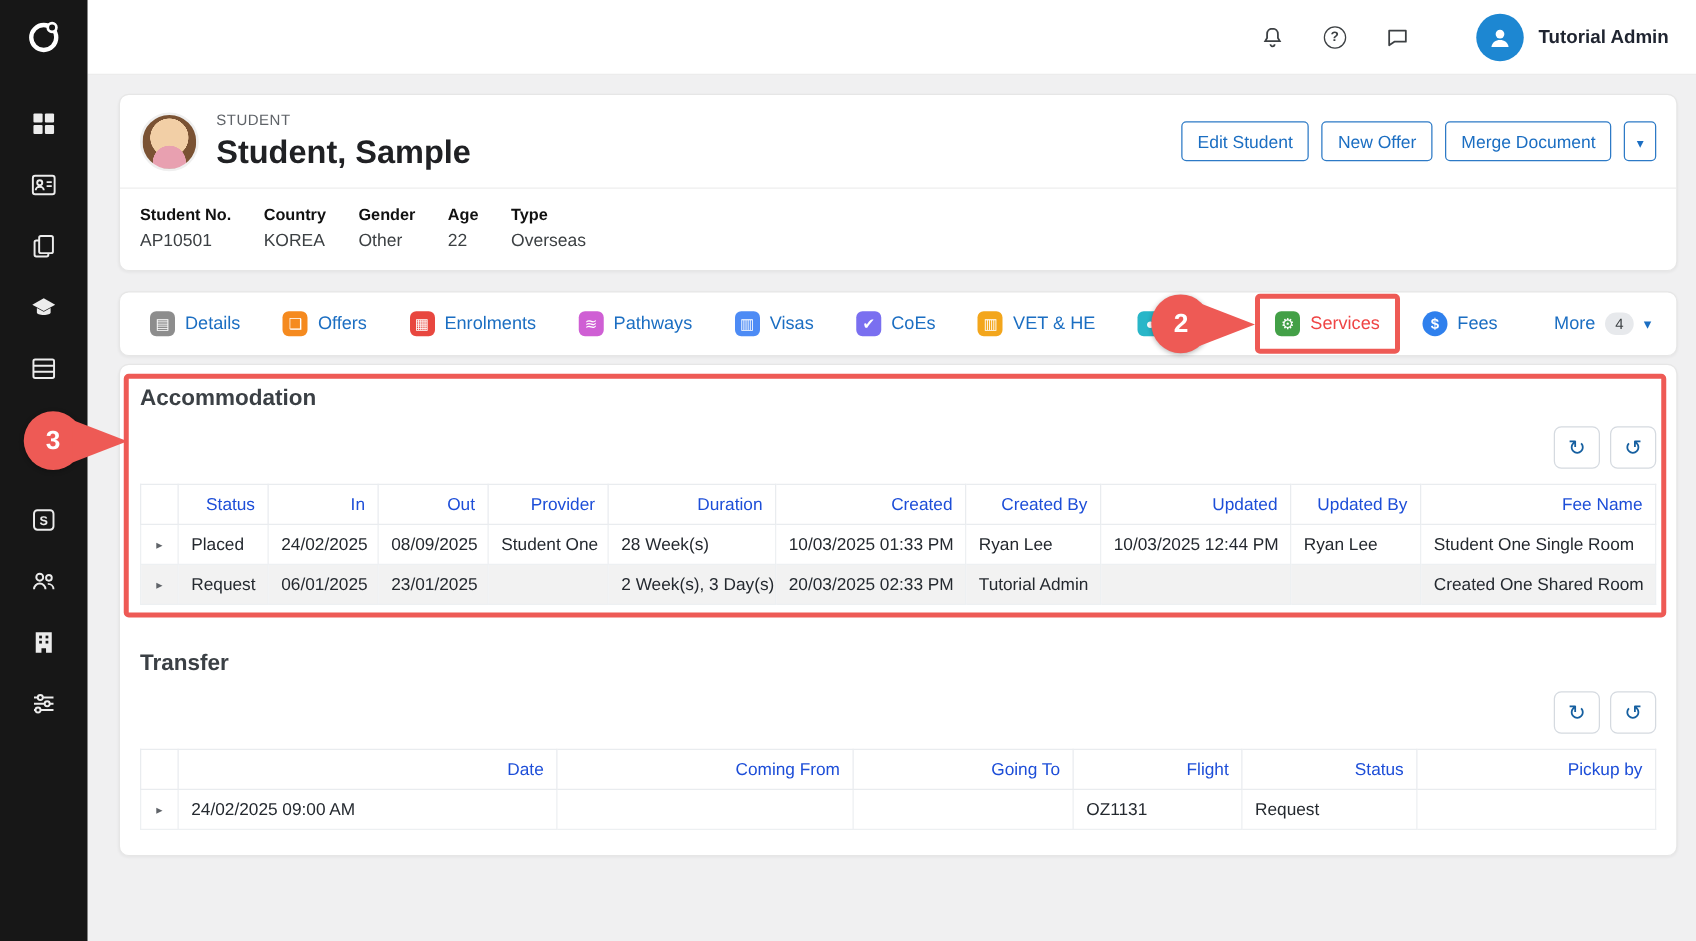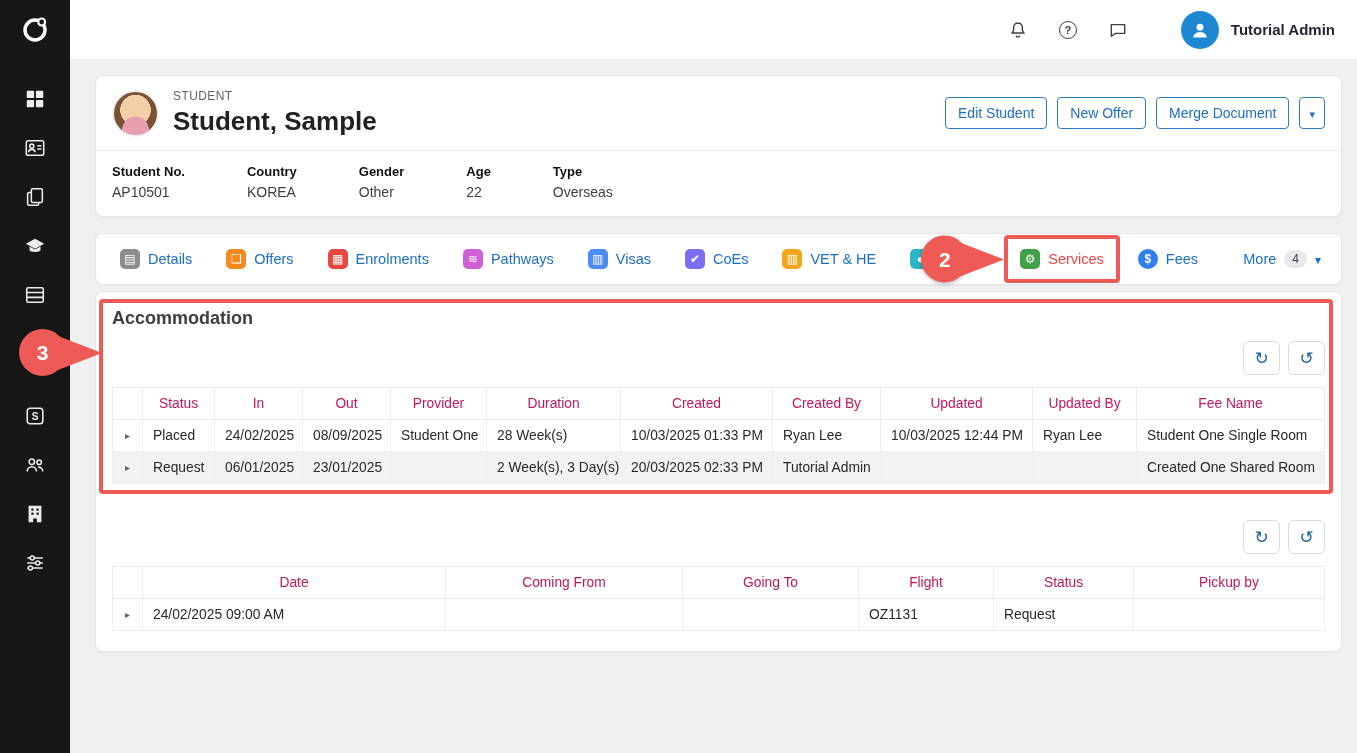--- a/index.html
+++ b/index.html
@@ -40,21 +40,21 @@
       radial-gradient(circle at 50% 88%, #e8a0b0 0 30%, transparent 31%),
       radial-gradient(circle at 50% 42%, #f2cfa6 0 46%, #7a5233 47% 100%); }
   .ent-label { font-size:12px; color:#5f6368; letter-spacing:.4px; margin-bottom:3px; }
   .student-name { font-size:26px; font-weight:700; color:#202124; }
   .student-actions { margin-left:auto; display:flex; gap:10px; align-items:center; }
   .btn-outline { border:1px solid #2d7ac6; color:#1b6ec2; background:#fff; border-radius:4px;
     padding:7px 12px; font-size:14px; font-family:inherit; cursor:pointer; display:flex; align-items:center; gap:6px; }
   .caret::after { content:"▾"; font-size:11px; line-height:1; }
   .btn-square { padding:7px 9px; }
   .student-divider { border-top:1px solid #eeeeee; }
-  .student-info { display:flex; gap:62px; padding:13px 16px 16px; }
+  .student-info { display:flex; gap:26px; padding:13px 16px 16px; }
   .info-label { font-size:13px; font-weight:700; color:#111; margin-bottom:5px; }
   .info-value { font-size:14px; color:#3c4043; }
   
   .tabs-card { height:52px; display:flex; align-items:center; gap:34px; padding:0 20px 0 24px; margin-bottom:6px; }
   .tab { display:flex; align-items:center; gap:8px; cursor:pointer; position:relative; }
   .tab-icon { width:20px; height:20px; border-radius:5px; color:#fff; font-size:12px; line-height:20px;
     text-align:center; display:inline-block; }
   .tab-icon.round { border-radius:50%; font-weight:700; }
   .tab-label { font-size:14.5px; color:#1b6ec2; white-space:nowrap; }
   .tab.active .tab-label { color:#ef4444; }
@@ -76,21 +76,21 @@
   
   .content-card { padding:16px 16px 20px; }
   .section { position:relative; }
   .section-title { font-size:18px; font-weight:700; color:#3b4045; }
   .section-toolbar { display:flex; justify-content:flex-end; gap:8px; margin:12px 0; }
   .grid-btn { width:37px; height:34px; border:1px solid #d5dae0; border-radius:6px; background:#fff;
     color:#155fa0; font-size:17px; cursor:pointer; display:grid; place-items:center; }
   .refresh-glyph::before { content:"↻"; }
   .history-glyph::before { content:"↺"; }
   table.grid { width:100%; border-collapse:collapse; font-size:13.8px; color:#24292f; border:1px solid #e4e7ea; table-layout:fixed; }
-  table.grid th { font-weight:400; color:#be185d; text-align:center; padding:8px 10px; border:1px solid #e9ecef;
+  table.grid th { font-weight:400; color:#1d4ed8; text-align:right; padding:8px 10px; border:1px solid #e9ecef;
     background:#fff; overflow:hidden; white-space:nowrap; }
   table.grid td { padding:8px 10px; border:1px solid #edf0f2; overflow:hidden; white-space:nowrap; }
   tr.alt td { background:#f2f2f2; }
   .expander { text-align:center; color:#5f6368; font-size:10px; cursor:pointer; }
   .expander::before { content:"▸"; }
   .transfer-section { margin-top:36px; }
 </style>
 </head>
 <body>
 
@@ -368,20 +368,21 @@
             <td>Tutorial Admin</td>
             <td></td>
             <td></td>
             <td>Created One Shared Room</td>
           </tr>
         </tbody>
       </table>
     </div>
 
     <div class="section transfer-section">
+      <div class="section-title">Transfer</div>
       <div class="section-toolbar">
         <button class="grid-btn">
             <span class="refresh-glyph"></span>
           </button>
         <button class="grid-btn">
             <span class="history-glyph"></span>
           </button>
       </div>
       <table class="grid">
         <colgroup>

